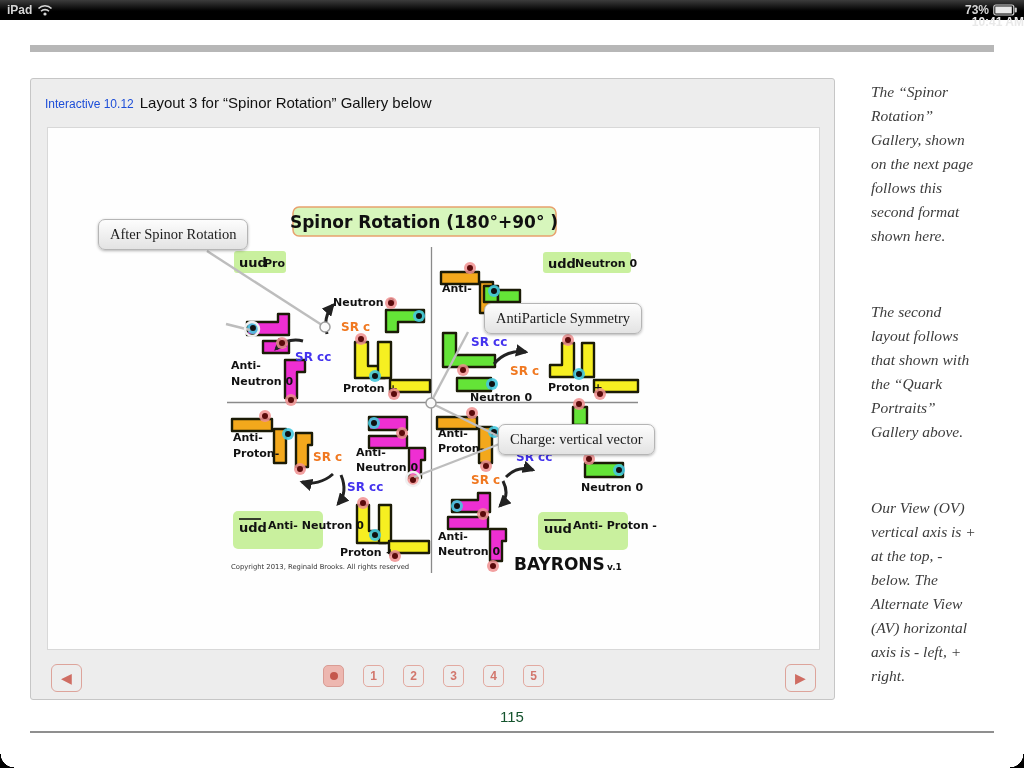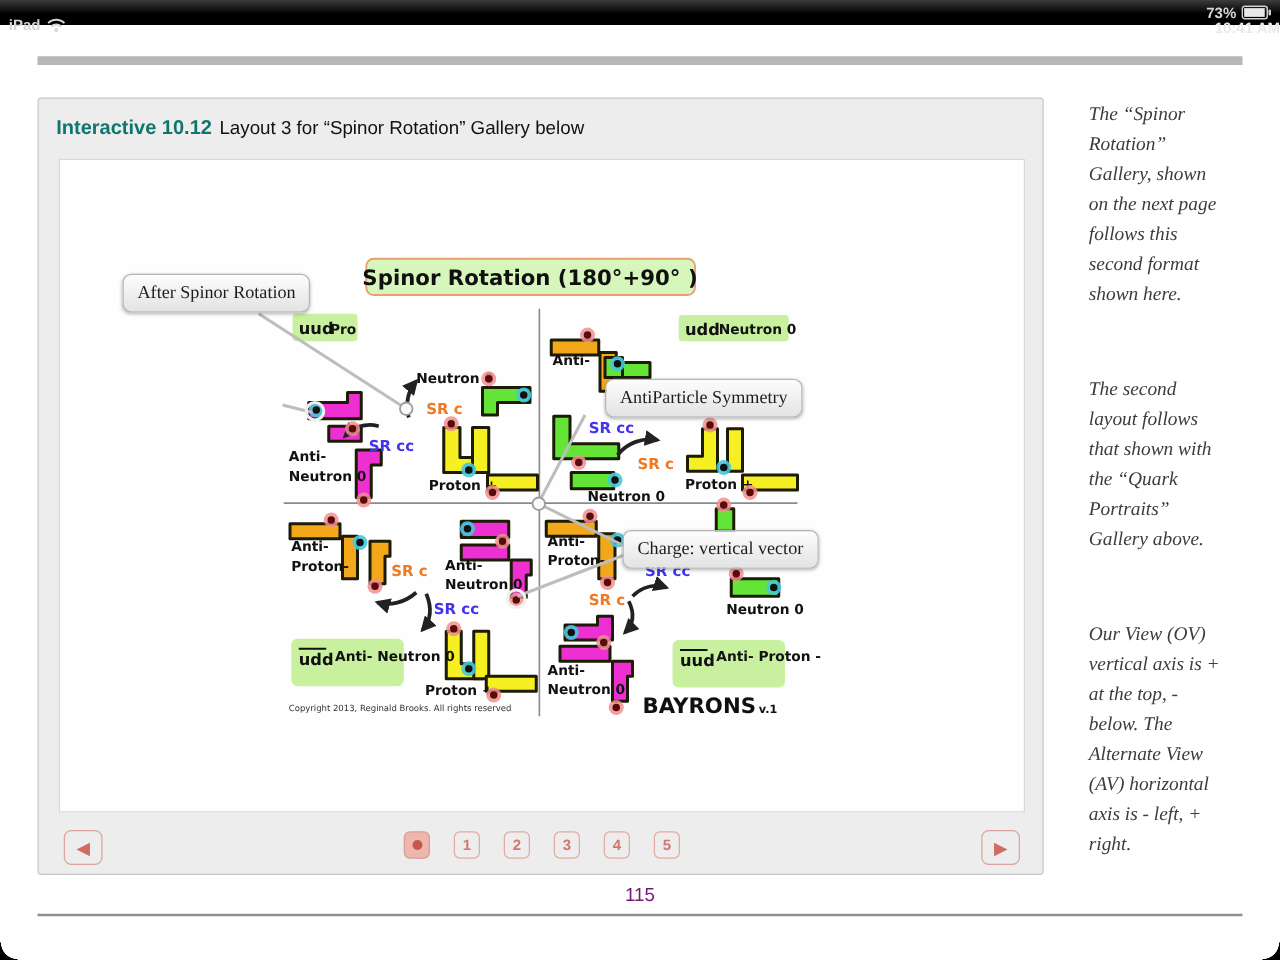--- a/index.html
+++ b/index.html
@@ -1,36 +1,36 @@
 <!DOCTYPE html>
 <html><head>
 <meta charset="utf-8">
 <style>
   html,body{margin:0;padding:0;background:#000;}
   #screen{position:relative;width:1024px;height:768px;background:#fff;overflow:hidden;
           font-family:"Liberation Sans",sans-serif;}
   
   #statusbar{position:absolute;left:0;top:0;width:1024px;height:20px;
     background:linear-gradient(#3c3c3c,#000 55%);color:#d6d6d6;font-size:12px;font-weight:bold;}
-  #sb-left{position:absolute;left:7px;top:13px;display:flex;align-items:center;gap:5px;}
+  #sb-left{position:absolute;left:7px;top:3px;display:flex;align-items:center;gap:5px;}
   #sb-time{position:absolute;left:0;right:0;top:3px;text-align:right;color:#e9e9e9;margin-top:12px;}
   #sb-right{position:absolute;right:7px;top:3px;display:flex;align-items:center;gap:4px;}
   
   #topbar{position:absolute;left:30px;top:45px;width:964px;height:7px;background:#b7b7b7;}
   #bottomline{position:absolute;left:30px;top:731px;width:964px;height:2px;background:#8f8f8f;}
   #pagenum{position:absolute;left:0;top:708px;width:1024px;text-align:center;
-           color:#701a75;font-size:15px;}
+           color:#14532d;font-size:15px;}
   .corner{position:absolute;width:14px;height:14px;bottom:0;}
   #corner-bl{left:0;background:radial-gradient(circle 14px at 100% 0,transparent 13px,#000 13.5px);}
   #corner-br{right:0;background:radial-gradient(circle 14px at 0 0,transparent 13px,#000 13.5px);}
   
   #widget{position:absolute;left:30px;top:78px;width:805px;height:622px;background:#ededed;
           border:1px solid #c6c6c6;border-radius:3px;box-sizing:border-box;}
   #widget-head{position:absolute;left:14px;top:15px;font-size:15px;color:#111;}
-  #widget-head b.accent{color:#0f766e;font-size:16px;font-weight:bold;margin-right:6px;}
+  #widget-head b.accent{color:#1d4ed8;font-size:12px;font-weight:normal;margin-right:6px;}
   #canvas{position:absolute;left:16px;top:48px;width:773px;height:523px;background:#fefefe;
           border:1px solid #d8d8d8;box-sizing:border-box;}
   
   .callout{position:absolute;background:linear-gradient(#fdfdfd,#e3e3e3);
     border:1px solid #b5b5b5;border-radius:7px;box-shadow:0 1px 3px rgba(0,0,0,.3);
     font-family:"Liberation Serif",serif;font-size:14.5px;color:#1c1c1c;
     padding:4px 11px;line-height:1.45;white-space:pre-line;z-index:5;}
   
   #figsvg{position:absolute;left:46px;top:127px;z-index:2;}
   #figsvg text{font-family:"DejaVu Sans",sans-serif;}

